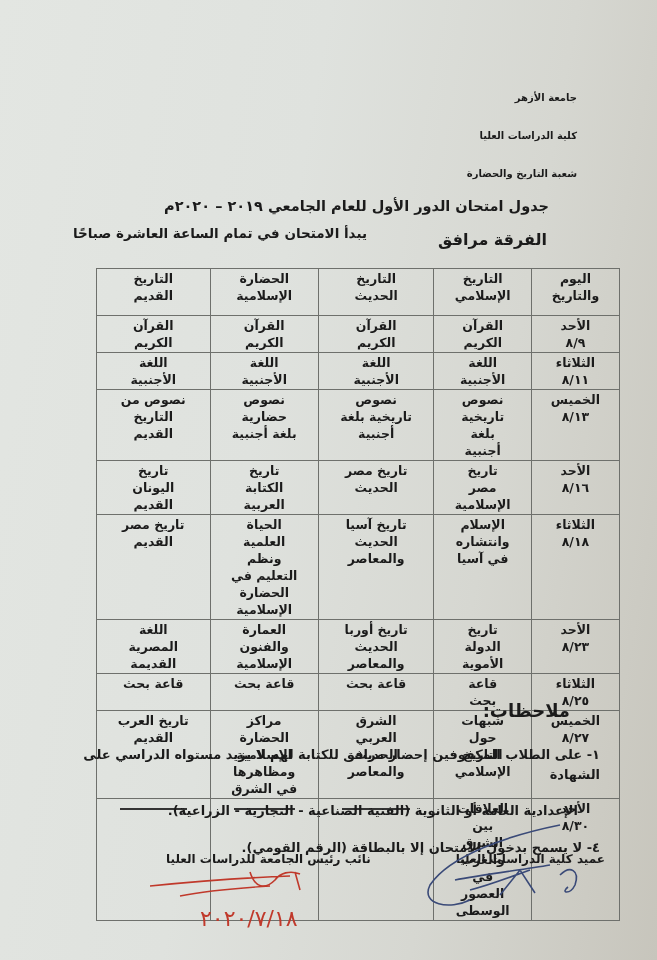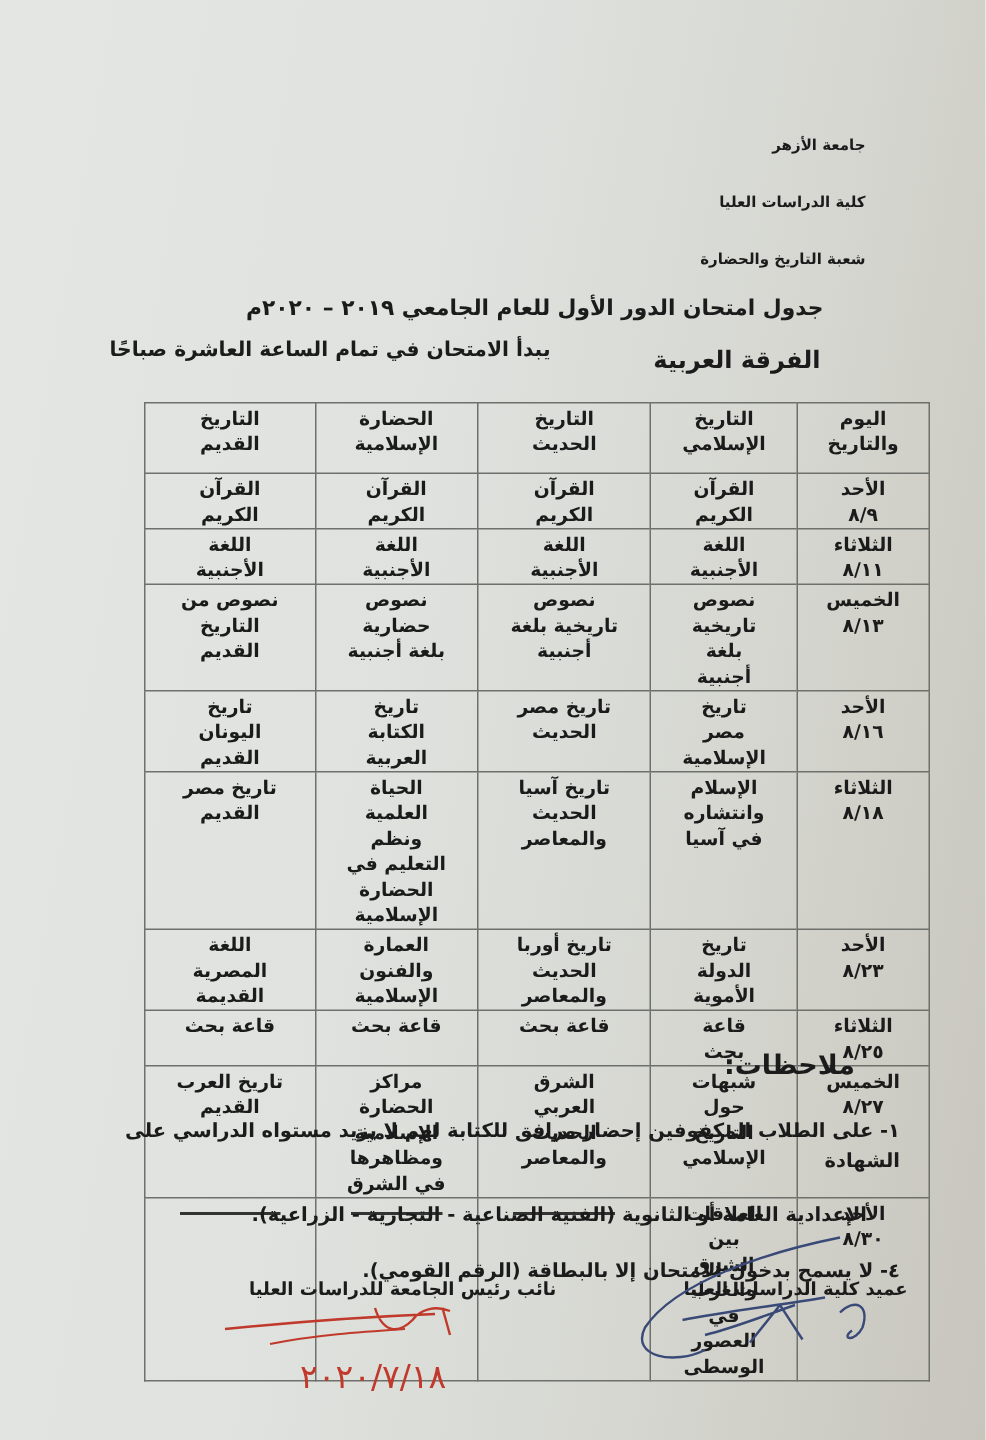--- a/index.html
+++ b/index.html
@@ -37,21 +37,21 @@
   #sig-left { position:absolute; top:852px; left:166px; font-weight:bold; font-size:12px; }
   .sigsvg { position:absolute; }
 </style>
 </head>
 <body>
 
 <div class="hdr rtl" id="h1">جامعة الأزهر</div>
 <div class="hdr rtl" id="h2">كلية الدراسات العليا</div>
 <div class="hdr rtl" id="h3">شعبة التاريخ والحضارة</div>
 <div class="rtl" id="title">جدول امتحان الدور الأول للعام الجامعي ٢٠١٩ – ٢٠٢٠م</div>
-<div class="rtl" id="level">الفرقة العربية</div>
+<div class="rtl" id="level">الفرقة مرافق</div>
 <div class="rtl" id="start">يبدأ الامتحان في تمام الساعة العاشرة صباحًا</div>
 
 <table class="sched">
   <colgroup>
     <col style="width:77px">
       <col style="width:98px">
       <col style="width:120px">
       <col style="width:110px">
       <col style="width:119px">
   </colgroup>

